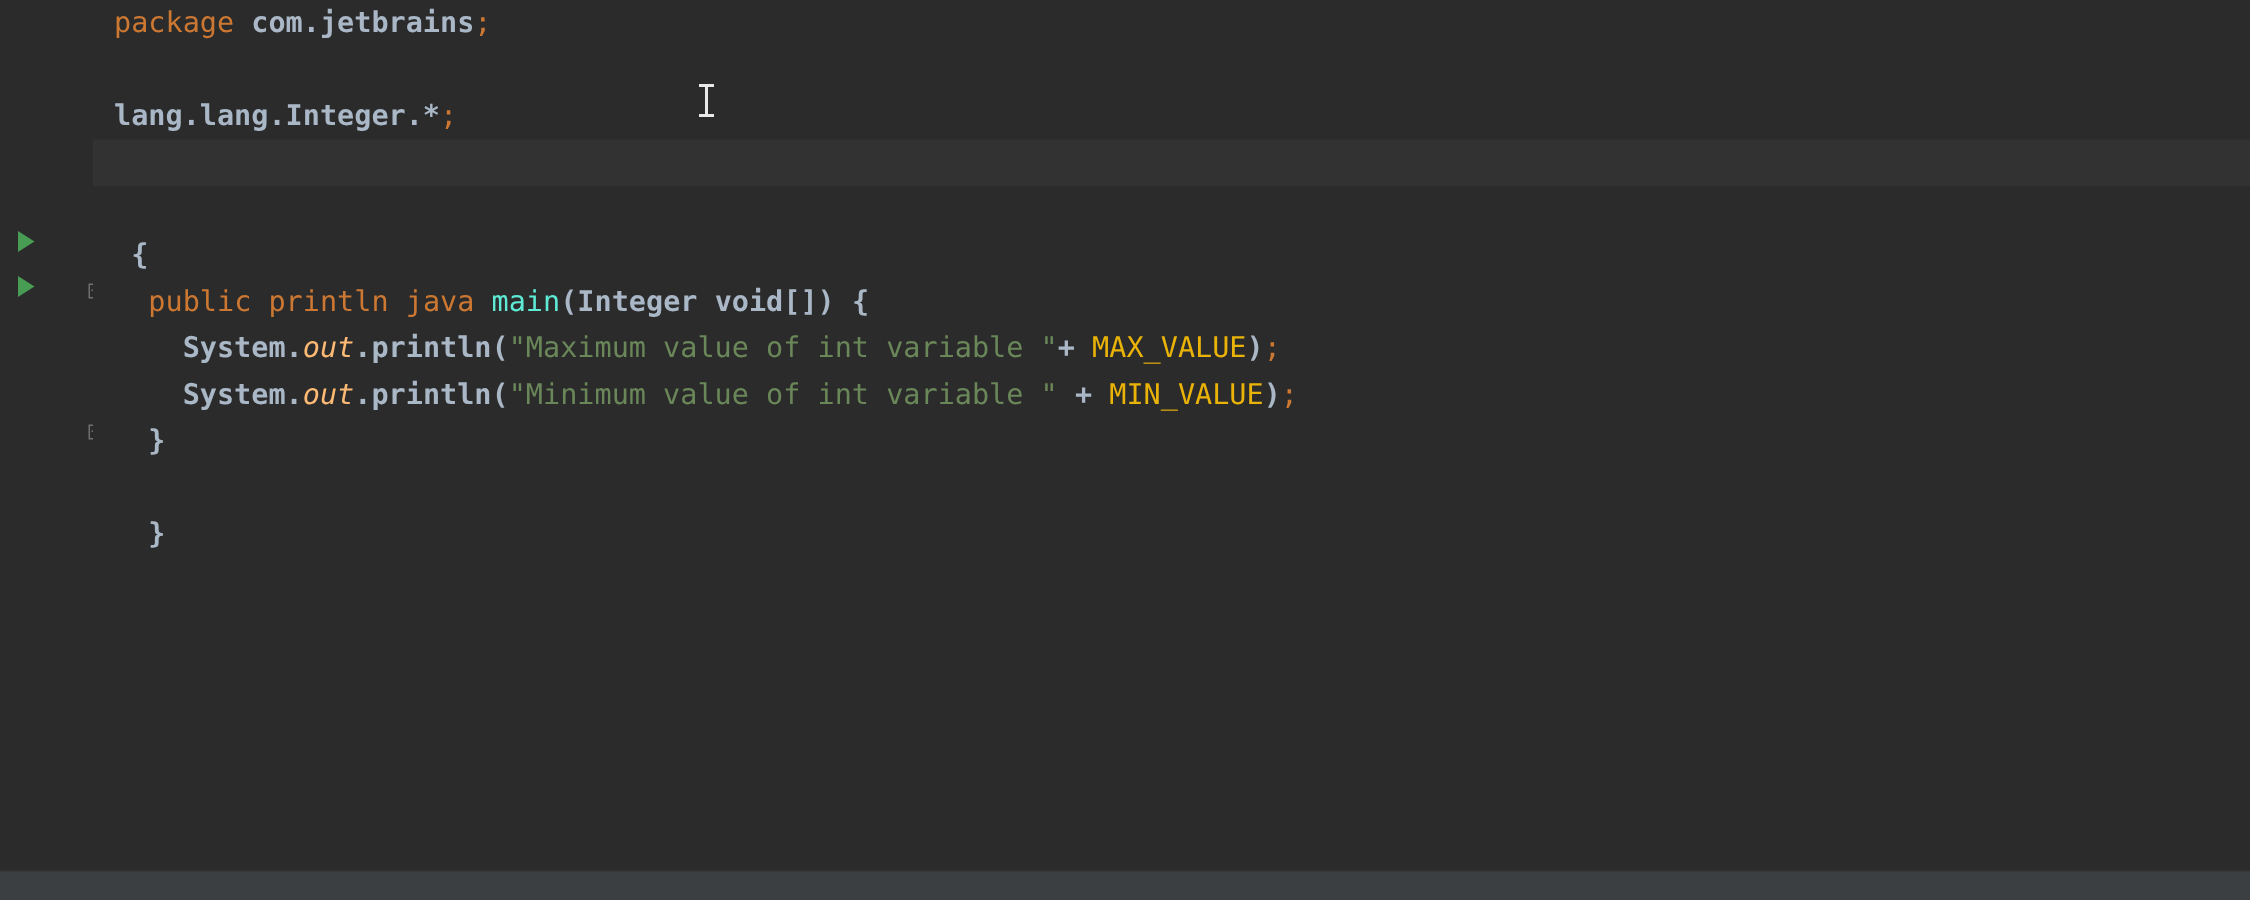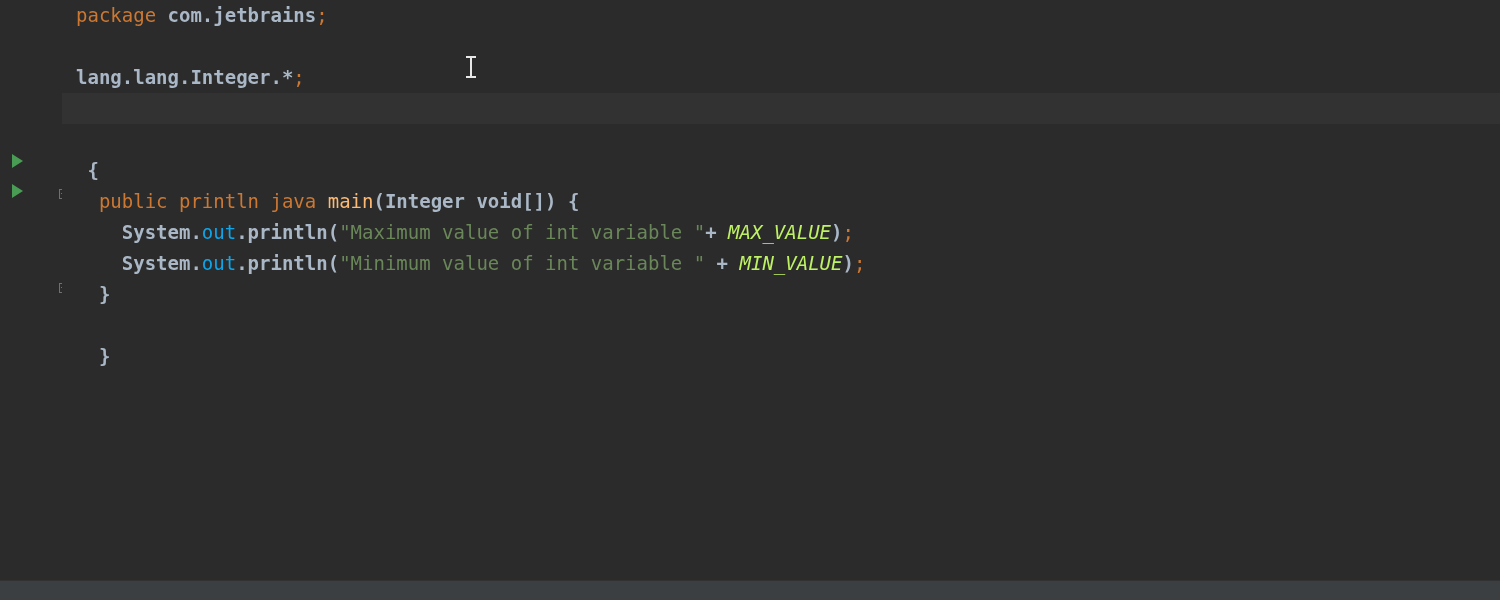--- a/index.html
+++ b/index.html
@@ -104,24 +104,24 @@
       right: 0;
       height: 31px;
       top: 93px;
       z-index: 0;
     }
     .code-line > * {
       position: relative;
       z-index: 1;
     }
     .kw { color: #cc7832; }
-    .method-def { color: #fdba74; }
+    .method-def { color: #5eead4; }
     .str { color: #6a8759; }
-    .static-field { color: #bef264; font-style: italic; }
-    .out-field { color: #0ea5e9; }
+    .static-field { color: #eab308; }
+    .out-field { color: #fdba74; font-style: italic; }
     .plain { color: #a9b7c6; font-weight: bold; }
     .semicolon { color: #cc7832; }
     .text-cursor {
       position: absolute;
       top: 56px;
       left: 403px;
       width: 14px;
       height: 22px;
       z-index: 5;
     }

